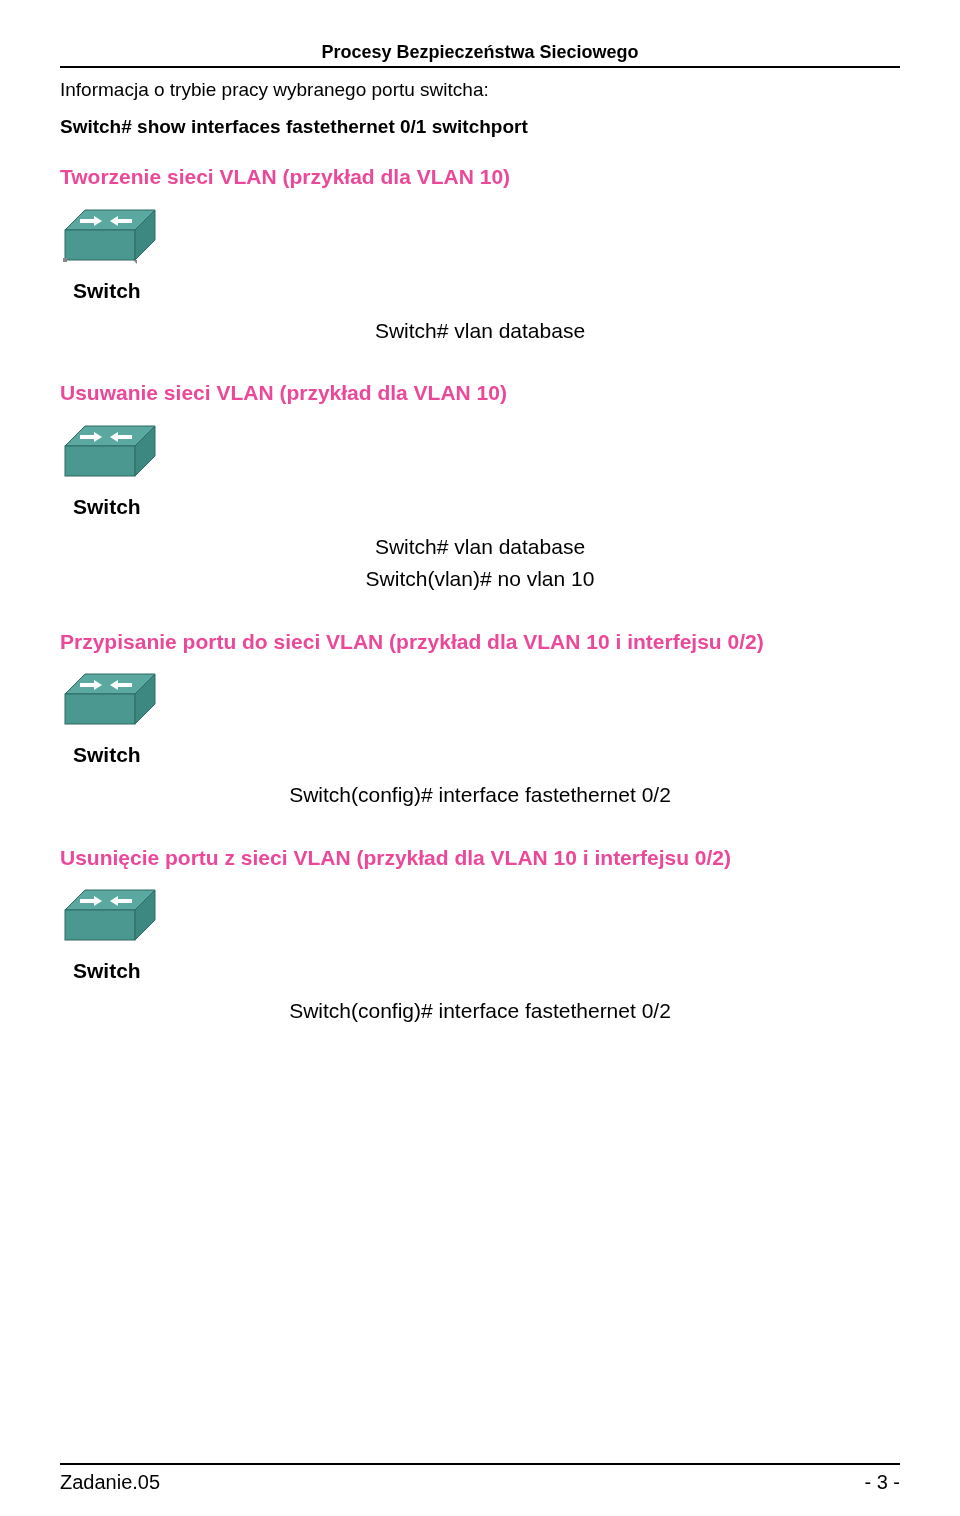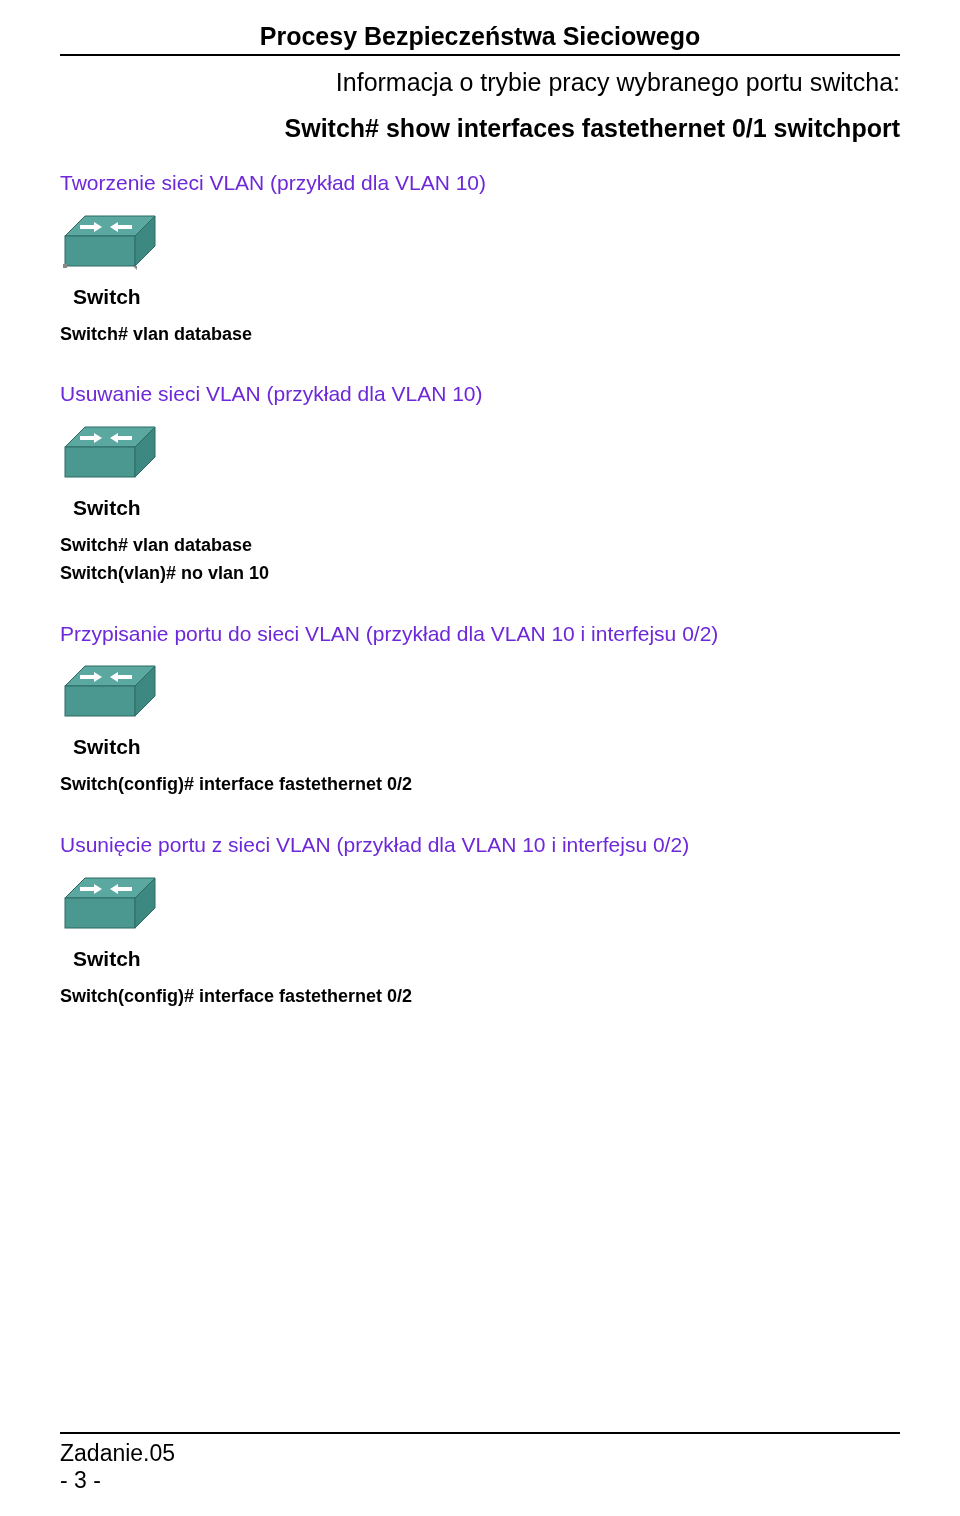--- a/index.html
+++ b/index.html
@@ -8,41 +8,41 @@
     height: 1516px;
     background: #ffffff;
     font-family: Verdana, Geneva, sans-serif;
     color: #000000;
     position: relative;
     padding: 0 60px;
   }
   .header-title {
     text-align: center;
     font-weight: bold;
-    font-size: 25px;
+    font-size: 18px;
     padding-top: 22px;
     padding-bottom: 3px;
+    margin-top: 20px;
   }
   .header-rule {
     border: none;
     border-top: 2px solid #000;
     margin: 0 0 8px 0;
   }
   .txt {
-    font-size: 25px;
+    font-size: 19px;
     line-height: 1.5;
     margin-top: 8px;
-    text-align: right;
   }
   .bold { font-weight: bold; }
   .italic { font-style: italic; }
   .section-red {
     font-size: 21px;
-    font-weight: normal;
-    color: #6d28d9;
+    font-weight: bold;
+    color: #ec4899;
     margin-top: 30px;
     margin-bottom: 12px;
     line-height: 1.5;
   }
   .section-red.first {
     margin-top: 20px;
   }
   .switch-icon {
     margin-top: 10px;
     margin-bottom: 10px;
@@ -62,28 +62,28 @@
     right: 60px;
   }
   .footer-rule {
     border: none;
     border-top: 2px solid #000;
     margin-bottom: 6px;
   }
   .footer-row {
     display: flex;
     justify-content: space-between;
-    font-size: 23px;
-    flex-direction: column;
+    font-size: 20px;
   }
   .cmd-block { margin-top: 12px; }
   .cmd-line {
-    font-size: 18px;
-    font-weight: bold;
+    font-size: 21px;
+    font-weight: normal;
     line-height: 1.55;
+    text-align: center;
   }
 </style>
 </head>
 <body>
 
 <div class="header-title">Procesy Bezpieczeństwa Sieciowego</div>
 <hr class="header-rule">
 
 <div class="txt">Informacja o trybie pracy wybranego portu switcha:</div>
 <div class="txt bold">Switch# show interfaces fastethernet 0/1 switchport</div>

